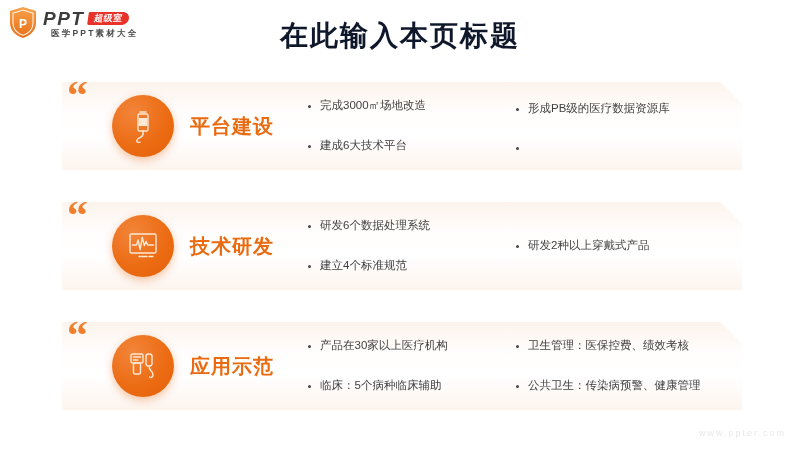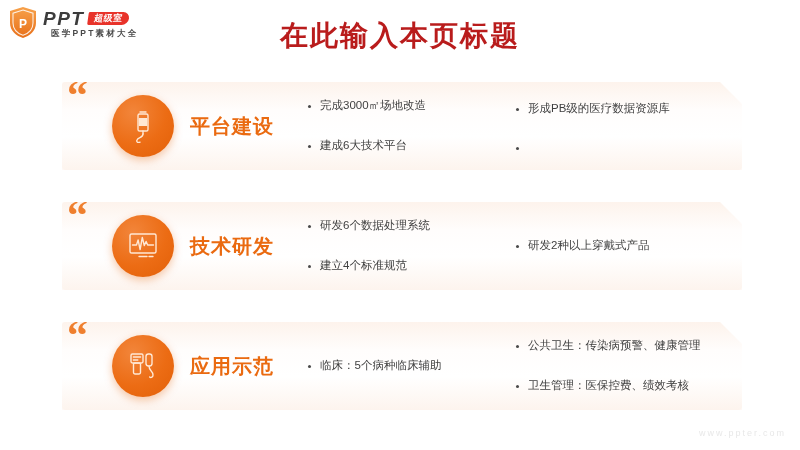--- a/index.html
+++ b/index.html
@@ -69,21 +69,21 @@
 
   
   .page-title {
     position: absolute;
     top: 18px;
     left: 0;
     width: 800px;
     text-align: center;
     font-size: 28px;
     font-weight: bold;
-    color: #b91c1c;
+    color: #0f172a;
     letter-spacing: 2px;
     line-height: 1.25;
   }
 
   
   .cards {
     position: absolute;
     left: 62px;
     top: 82px;
     width: 680px;
@@ -309,32 +309,36 @@
               <rect x="19" y="4" width="6" height="12" rx="2.4"></rect>
               <path d="M22 16 c0 5 4 5 4 9 c0 2 -2 3 -3.4 2"></path>
             </g>
           </svg>
         </div>
         <div class="card-title">应用示范</div>
         <div class="bullets-wrap">
           <div class="bullet-col col-a">
             <div class="bullet">
               <span class="dot"></span>
+              <span>产品在30家以上医疗机构</span>
+            </div>
+            <div class="bullet">
+              <span class="dot"></span>
               <span>临床：5个病种临床辅助</span>
             </div>
           </div>
           <div class="bullet-col col-b">
             <div class="bullet">
               <span class="dot"></span>
+              <span>卫生管理：医保控费、绩效考核</span>
+            </div>
+            <div class="bullet">
+              <span class="dot"></span>
               <span>公共卫生：传染病预警、健康管理</span>
             </div>
-            <div class="bullet">
-              <span class="dot"></span>
-              <span>卫生管理：医保控费、绩效考核</span>
-            </div>
           </div>
         </div>
       </div>
     </div>
 
   </div>
 
   <div class="watermark">www.ppter.com</div>
 
 </div>

